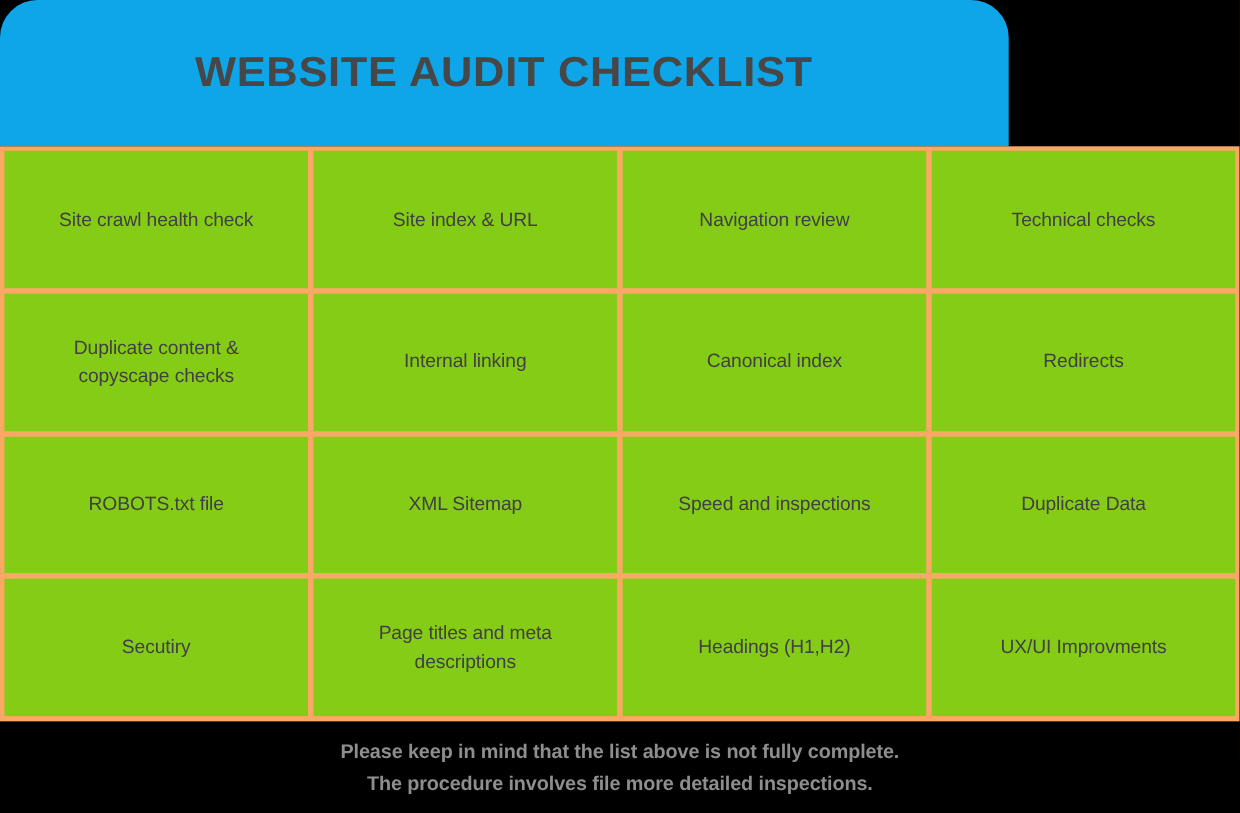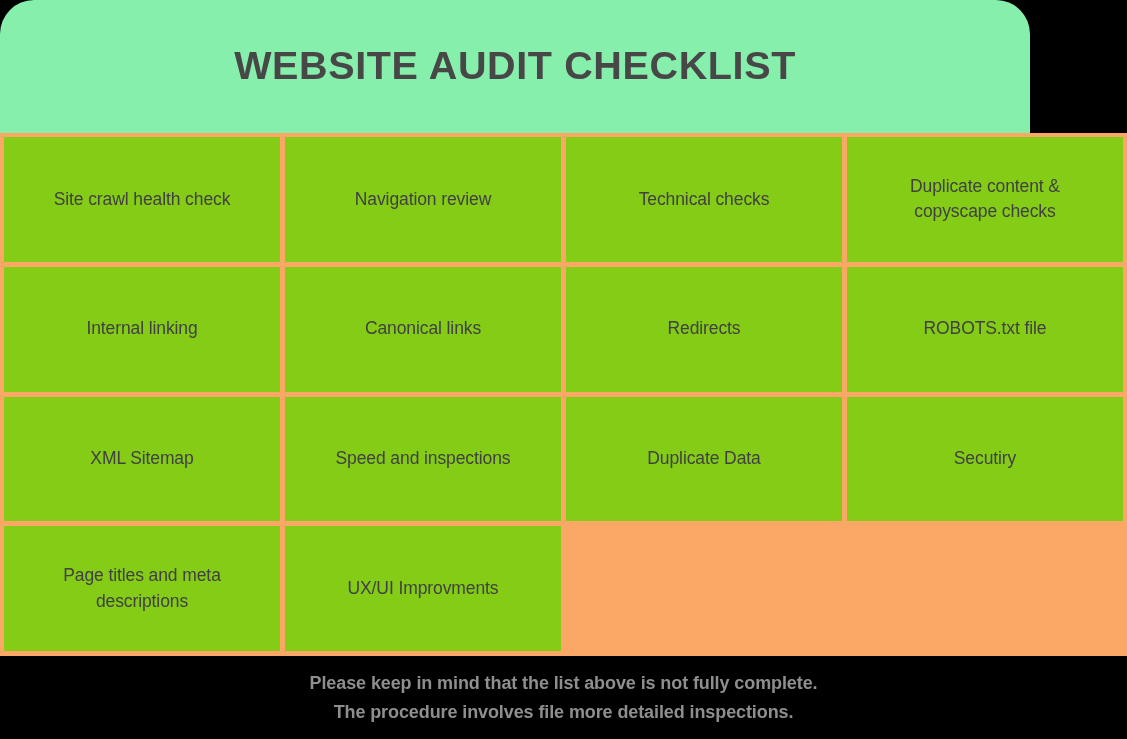--- a/index.html
+++ b/index.html
@@ -21,23 +21,23 @@
     height: 739px;
     background: #000000;
     box-sizing: border-box;
   }
 
   
   .header {
     position: absolute;
     left: 0;
     top: 0;
-    width: 1030px;
+    width: 917px;
     height: 133px;
-    background: #86efac;
+    background: #0ea5e9;
     border-top-left-radius: 34px;
     border-top-right-radius: 34px;
     display: flex;
     align-items: center;
     justify-content: center;
     box-sizing: border-box;
   }
   .header-title {
     font-family: "Liberation Sans", sans-serif;
     font-size: 38px;
@@ -114,35 +114,38 @@
 
   <div class="header">
     <div class="header-title">WEBSITE AUDIT CHECKLIST</div>
   </div>
 
   <div class="grid">
     <div class="cell">
       <span class="cell-label">Site crawl health check</span>
     </div>
     <div class="cell">
+      <span class="cell-label">Site index &amp; URL</span>
+    </div>
+    <div class="cell">
       <span class="cell-label">Navigation review</span>
     </div>
     <div class="cell">
       <span class="cell-label">Technical checks</span>
     </div>
 
     <div class="cell">
       <span class="cell-label">Duplicate content &amp;
 copyscape checks</span>
     </div>
     <div class="cell">
       <span class="cell-label">Internal linking</span>
     </div>
     <div class="cell">
-      <span class="cell-label">Canonical links</span>
+      <span class="cell-label">Canonical index</span>
     </div>
     <div class="cell">
       <span class="cell-label">Redirects</span>
     </div>
 
     <div class="cell">
       <span class="cell-label">ROBOTS.txt file</span>
     </div>
     <div class="cell">
       <span class="cell-label">XML Sitemap</span>
@@ -155,20 +158,23 @@
     </div>
 
     <div class="cell">
       <span class="cell-label">Secutiry</span>
     </div>
     <div class="cell">
       <span class="cell-label">Page titles and meta
 descriptions</span>
     </div>
     <div class="cell">
+      <span class="cell-label">Headings (H1,H2)</span>
+    </div>
+    <div class="cell">
       <span class="cell-label">UX/UI Improvments</span>
     </div>
   </div>
 
   <div class="footer">
     <div class="footer-line">Please keep in mind that the list above is not fully complete.</div>
     <div class="footer-line">The procedure involves file more detailed inspections.</div>
   </div>
 
 </div>

